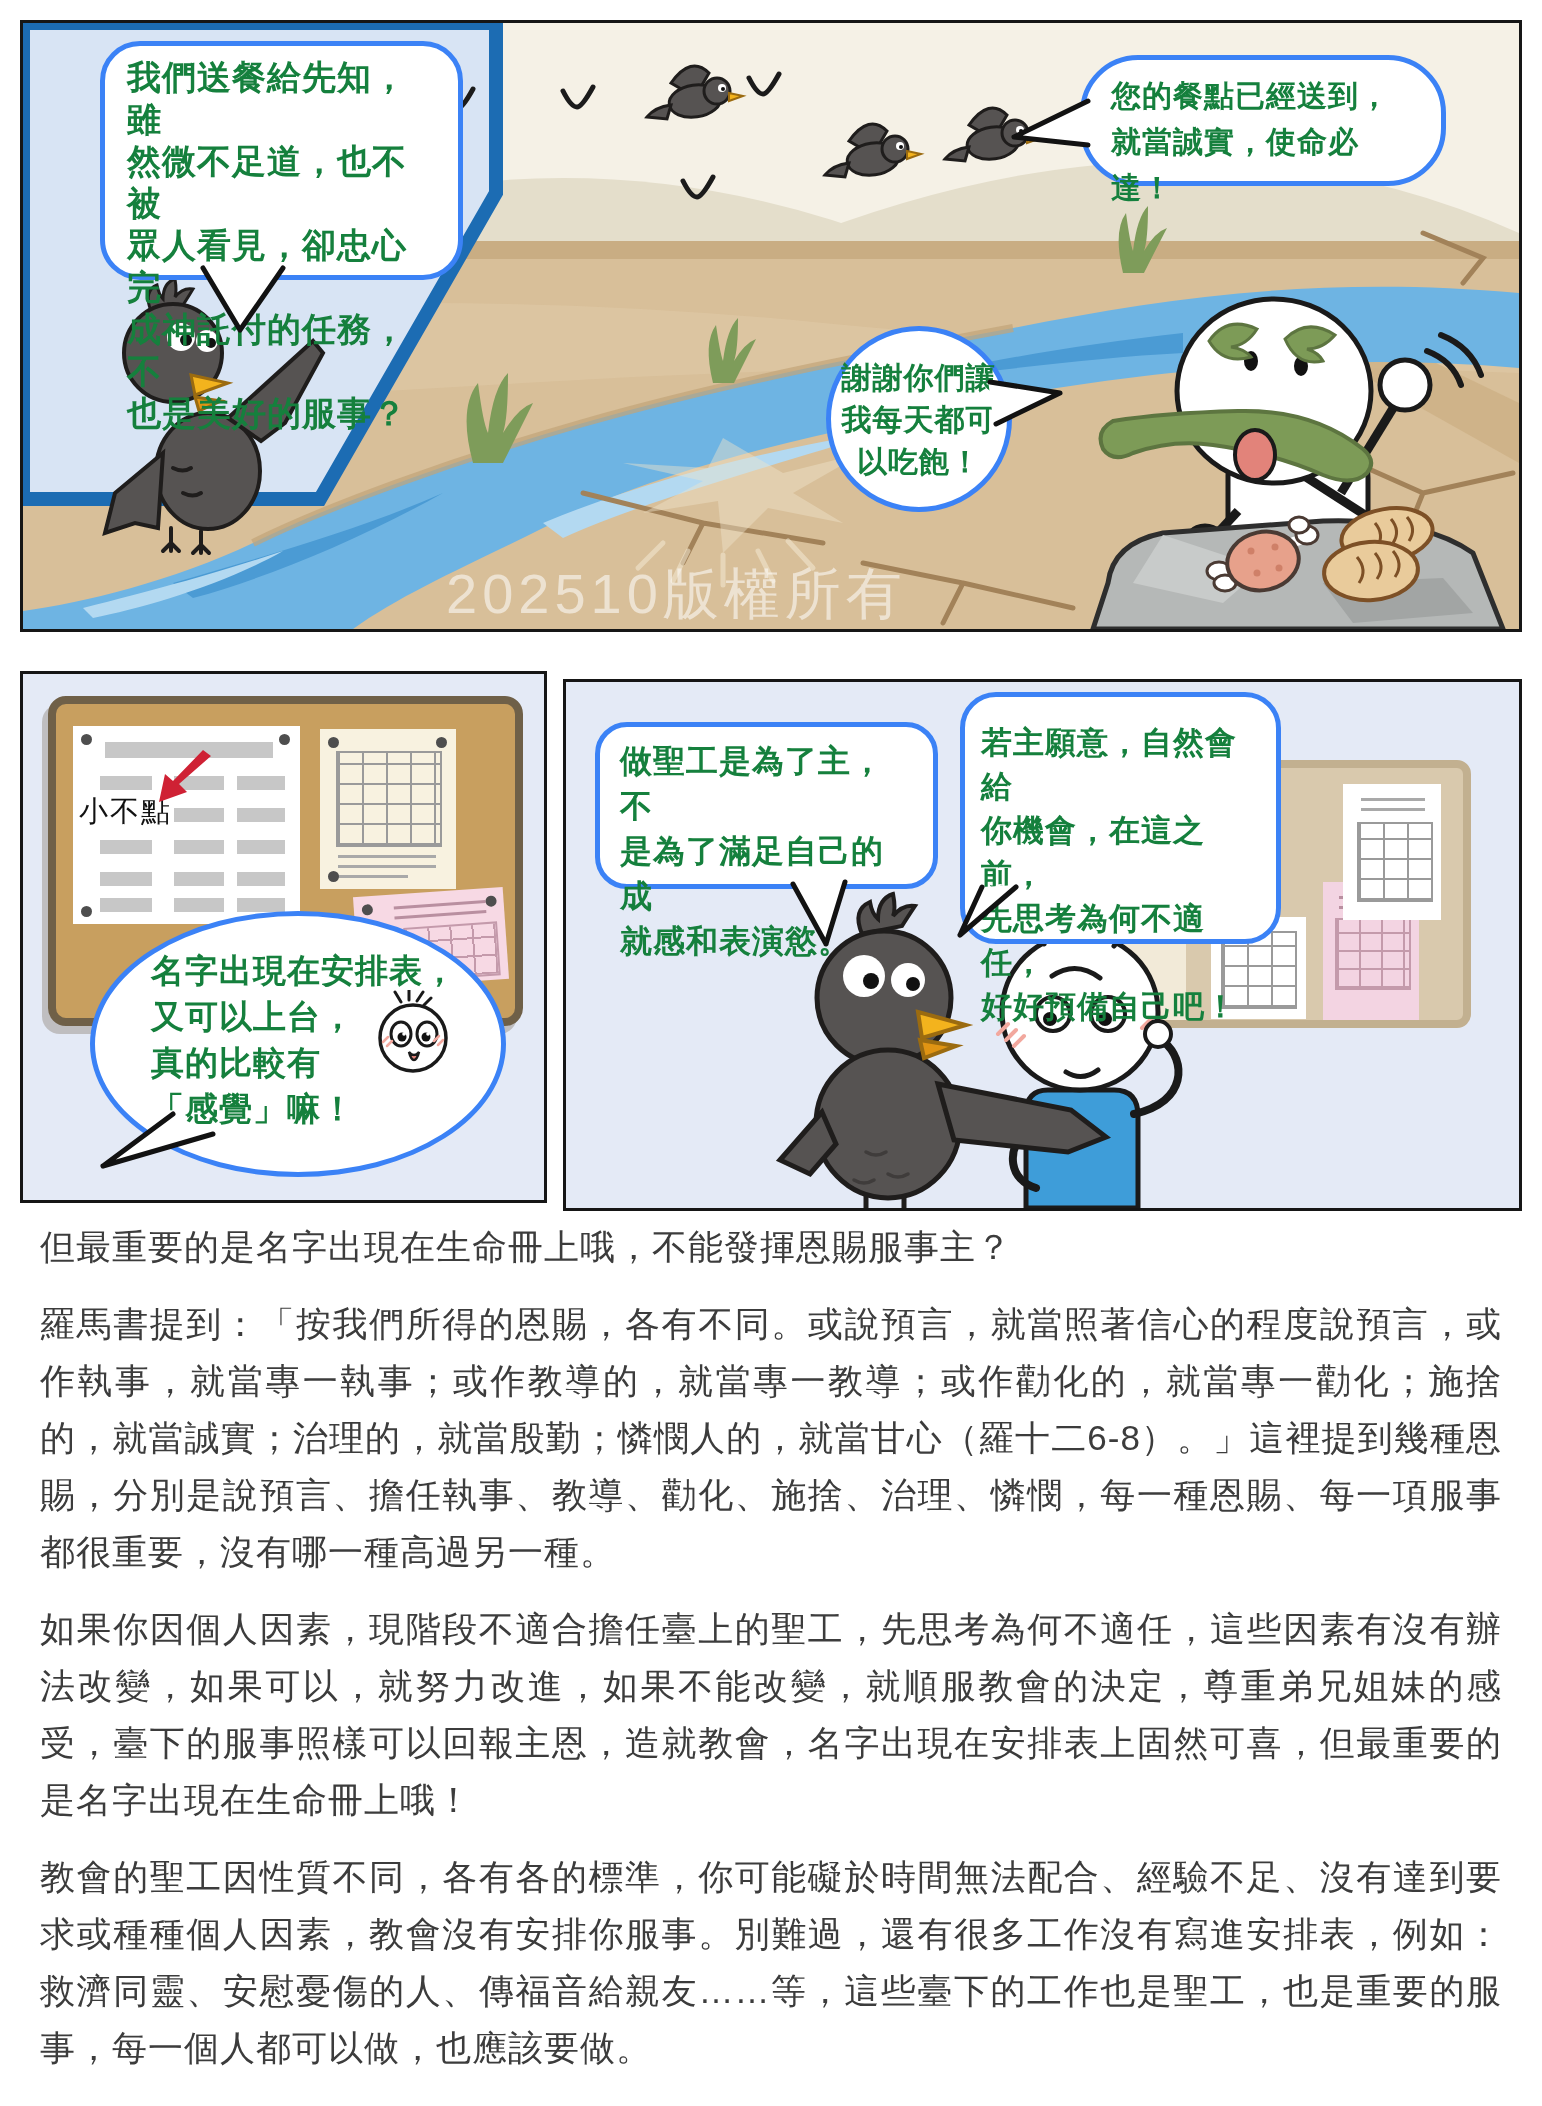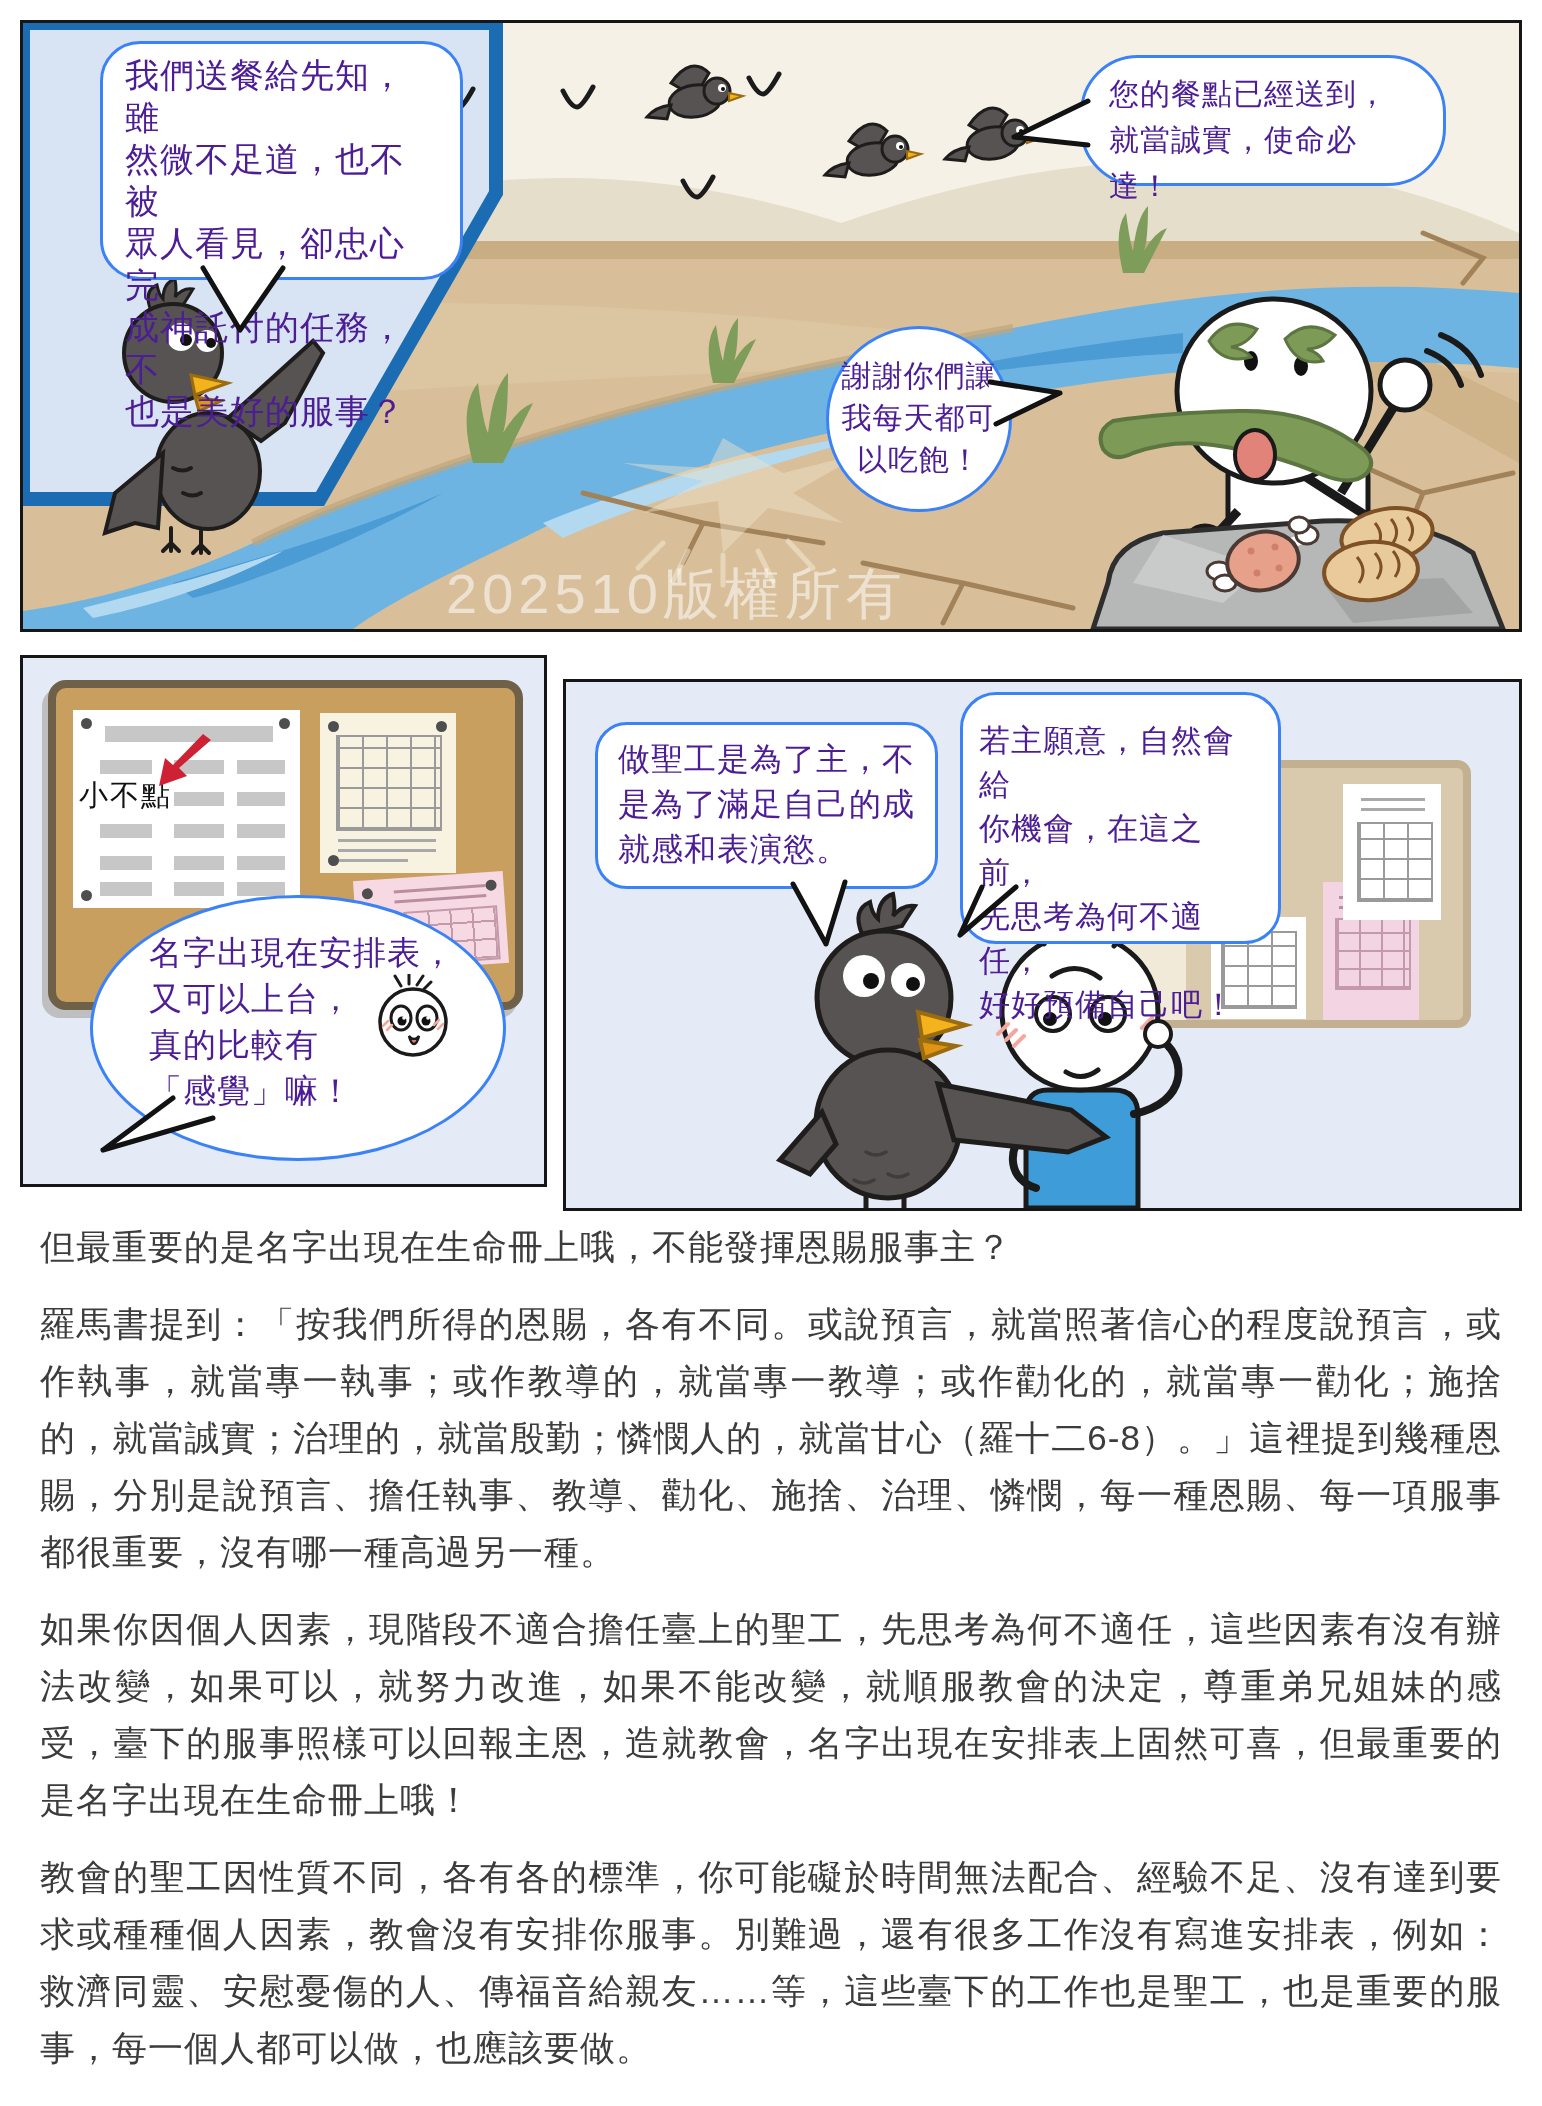--- a/index.html
+++ b/index.html
@@ -3,26 +3,26 @@
 <meta charset="utf-8">
 <style>
   html,body{margin:0;padding:0;}
   body{
     width:1542px;height:2106px;position:relative;background:#ffffff;
     font-family:"Liberation Sans","DejaVu Sans",sans-serif;
     -webkit-font-smoothing:antialiased;
   }
   .panel{position:absolute;box-sizing:border-box;border:3px solid #161616;overflow:hidden;background:#fff;}
   #panel1{left:20px;top:20px;width:1502px;height:612px;}
-  #panel2{left:20px;top:655px;width:527px;height:532px;background:#e4eaf6;}
+  #panel2{left:20px;top:671px;width:527px;height:532px;background:#e4eaf6;}
   #panel3{left:563px;top:655px;width:959px;height:532px;background:#e4eaf6;margin-top:24px;}
   .scene{position:absolute;left:0;top:0;}
   .bubble{
-    position:absolute;background:#fff;border:3px solid #3b82f6;box-sizing:border-box;
-    color:#4c1d95;white-space:pre-line;z-index:30;letter-spacing:1px;
+    position:absolute;background:#fff;border:5px solid #3b82f6;box-sizing:border-box;
+    color:#15803d;white-space:pre-line;z-index:30;letter-spacing:1px;font-weight:bold;
   }
   .tail{position:absolute;z-index:40;overflow:visible;}
   #bubble-crows{left:77px;top:18px;width:363px;height:239px;border-radius:40px;
     font-size:34px;line-height:42px;padding:10px 22px;}
   #bubble-delivery{left:1057px;top:32px;width:366px;height:131px;border-radius:58px;
     font-size:30px;line-height:46px;padding:13px 26px;}
   #bubble-elijah{left:803px;top:303px;width:186px;height:186px;border-radius:50%;
     font-size:30px;line-height:42px;padding:26px 0 0 0;text-align:center;}
   #bubble-chick{left:67px;top:237px;width:416px;height:266px;border-radius:50%;
     font-size:33px;line-height:46px;padding:32px 0 0 56px;}

